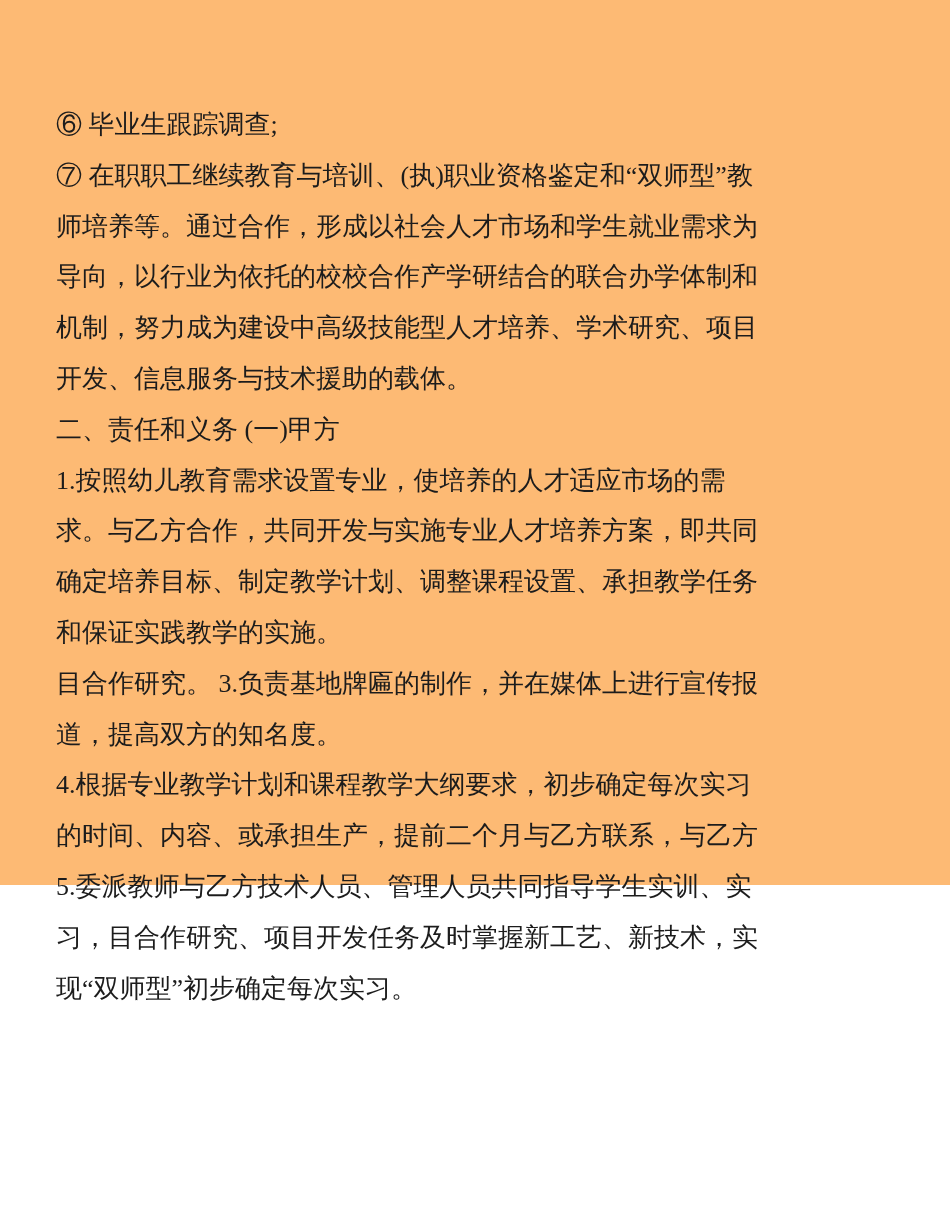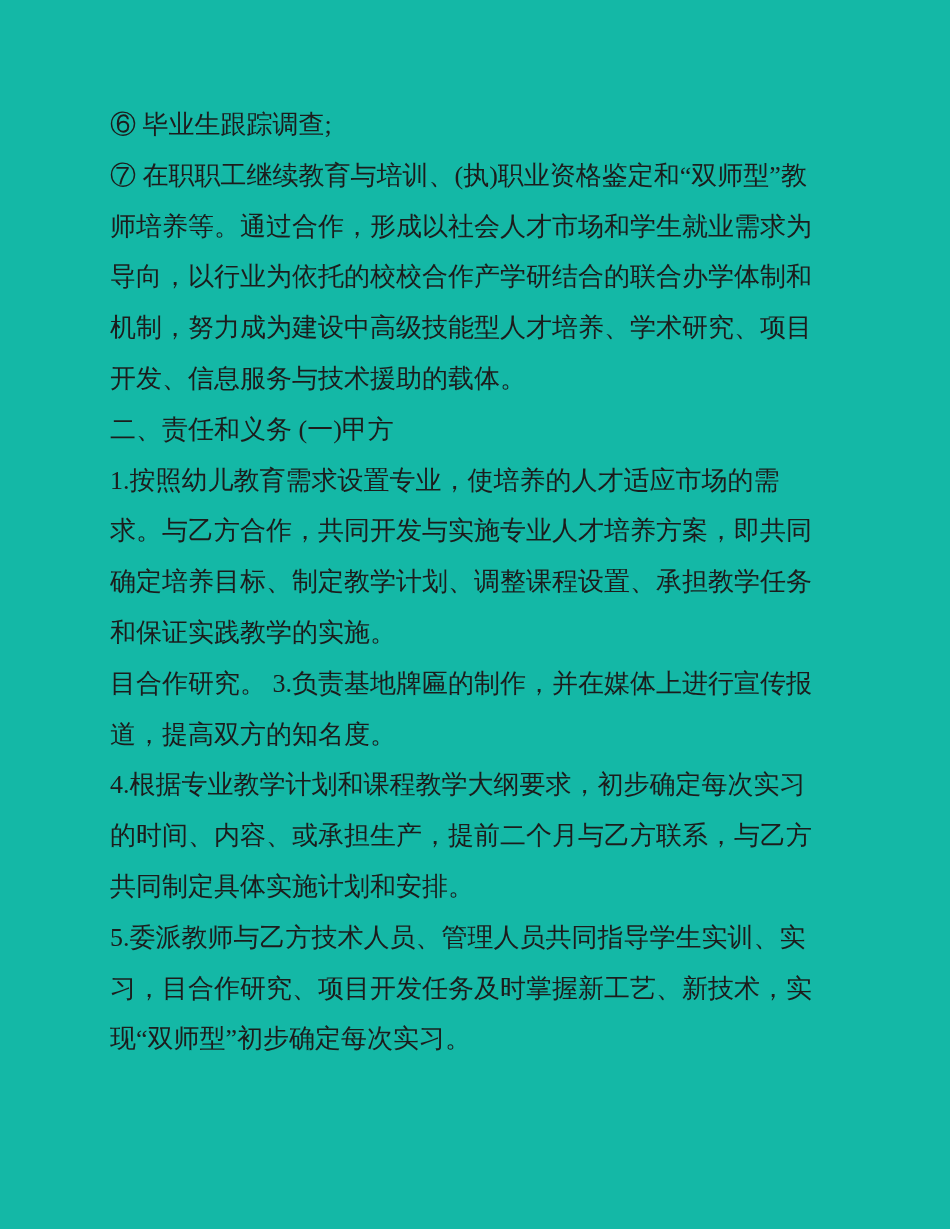--- a/index.html
+++ b/index.html
@@ -9,23 +9,23 @@
   }
   body {
     width: 950px;
     height: 1229px;
     overflow: hidden;
     font-family: "Liberation Serif", "DejaVu Serif", serif;
   }
   .page {
     box-sizing: border-box;
     width: 950px;
-    height: 1229px;
-    background: #14b8a6;
-    padding: 100px 100px 0 110px;
+    height: 885px;
+    background: #fdba74;
+    padding: 100px 100px 0 56px;
   }
   .doc-body {
     width: 710px;
   }
   .text-line {
     font-size: 26px;
     line-height: 50.8px;
     height: 50.8px;
     color: #1c1c1c;
     letter-spacing: 0px;
@@ -46,18 +46,17 @@
     <div class="text-line">开发、信息服务与技术援助的载体。</div>
     <div class="text-line">二、责任和义务 (一)甲方</div>
     <div class="text-line">1.按照幼儿教育需求设置专业，使培养的人才适应市场的需</div>
     <div class="text-line">求。与乙方合作，共同开发与实施专业人才培养方案，即共同</div>
     <div class="text-line">确定培养目标、制定教学计划、调整课程设置、承担教学任务</div>
     <div class="text-line">和保证实践教学的实施。</div>
     <div class="text-line">目合作研究。 3.负责基地牌匾的制作，并在媒体上进行宣传报</div>
     <div class="text-line">道，提高双方的知名度。</div>
     <div class="text-line">4.根据专业教学计划和课程教学大纲要求，初步确定每次实习</div>
     <div class="text-line">的时间、内容、或承担生产，提前二个月与乙方联系，与乙方</div>
-    <div class="text-line">共同制定具体实施计划和安排。</div>
     <div class="text-line">5.委派教师与乙方技术人员、管理人员共同指导学生实训、实</div>
     <div class="text-line">习，目合作研究、项目开发任务及时掌握新工艺、新技术，实</div>
     <div class="text-line">现“双师型”初步确定每次实习。</div>
   </div>
 </div>
 
 </body></html>

